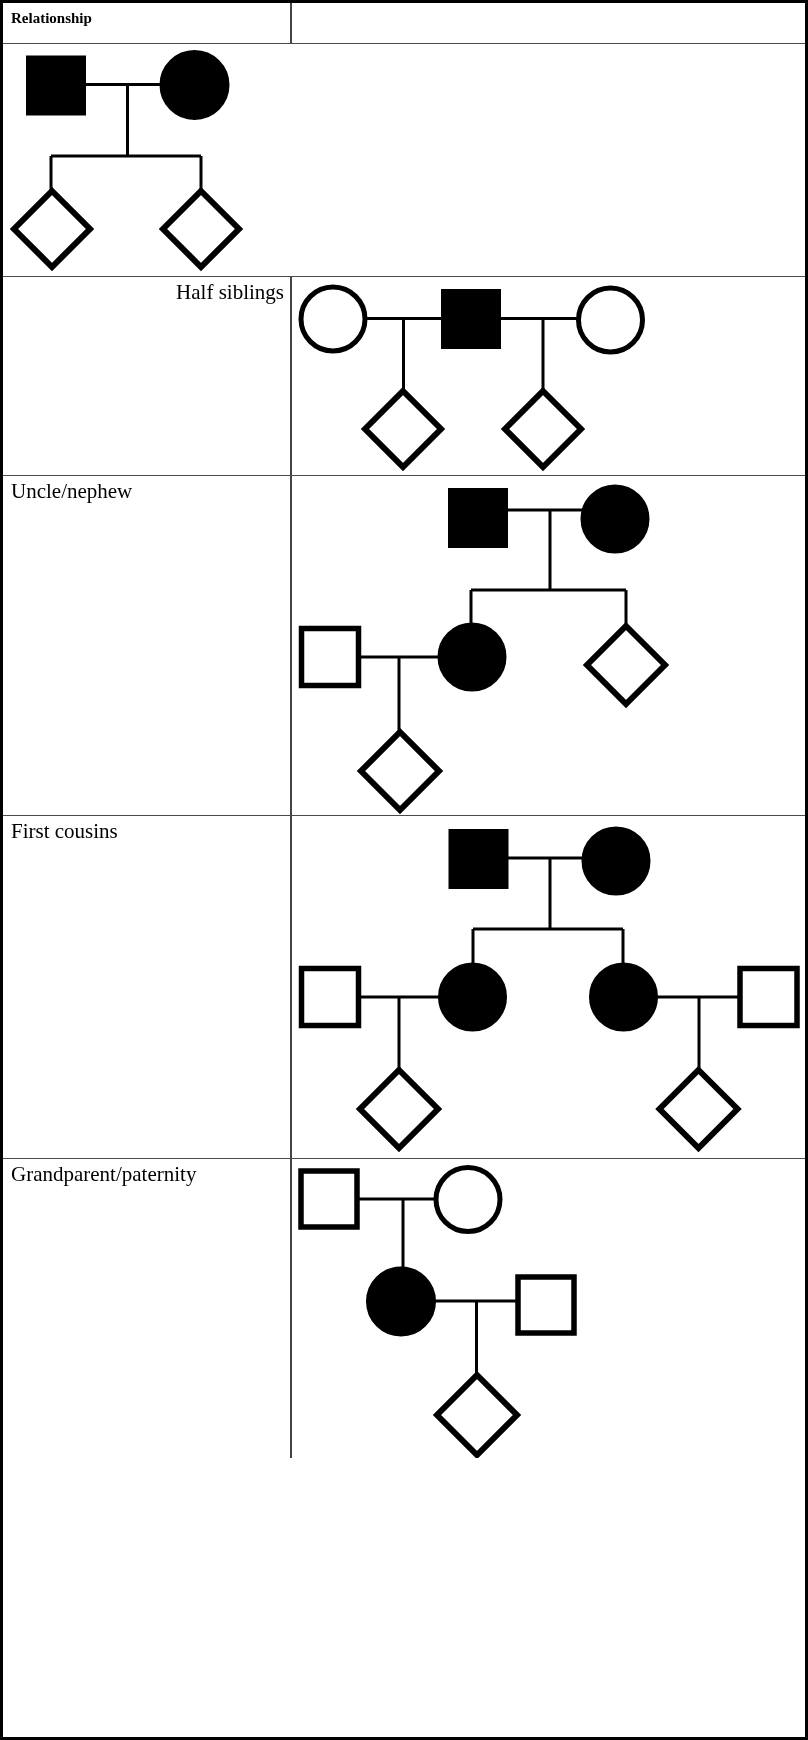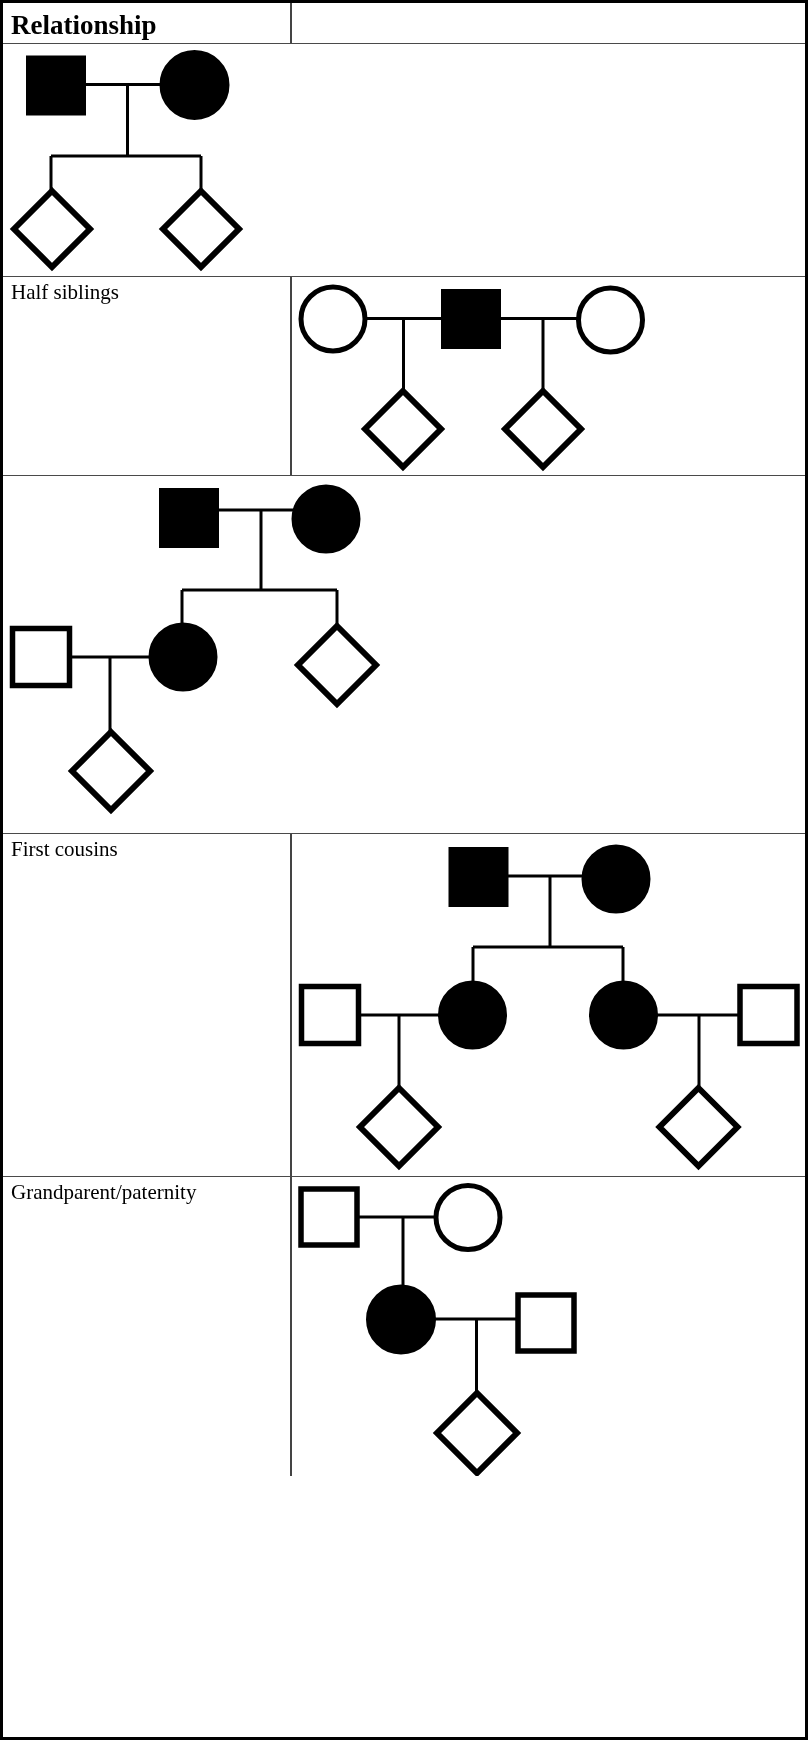--- a/index.html
+++ b/index.html
@@ -21,21 +21,21 @@
   .cell.left{
     width:289px;
     flex:0 0 289px;
     border-right:2px solid #444;
     padding:3px 6px 0 8px;
   }
   .cell.right{flex:1 1 auto;position:relative;}
   .header-row{height:40px;}
   .header-row .cell{
     font-weight:bold;
-    font-size:27px;
+    font-size:15px;
     padding-top:7px;
   }
   .header-row .cell.right{padding-left:9px;}
   .label{
     font-size:21px;
     line-height:1.15;
   }
   svg.pedigree{display:block;}
 </style>
 </head>
@@ -56,58 +56,59 @@
           <line x1="48" y1="112" x2="48" y2="148" stroke="#000000" stroke-width="3"></line>
           <line x1="198" y1="112" x2="198" y2="148" stroke="#000000" stroke-width="3"></line>
           <rect x="24.5" y="13" width="57" height="57" stroke-width="3" fill="#000000" stroke="#000000"></rect>
           <circle cx="191.5" cy="41" r="32.5" stroke-width="5" fill="#000000" stroke="#000000"></circle>
           <polygon points="49,147 87,185 49,223 11,185" stroke-width="6" stroke-linejoin="miter" fill="#ffffff" stroke="#000000"></polygon>
           <polygon points="198,147 236,185 198,223 160,185" stroke-width="6" stroke-linejoin="miter" fill="#ffffff" stroke="#000000"></polygon>
         </svg>
     </div>
   </div>
 
-  <div class="row" style="height: 199px;">
+  <div class="row" style="height: 199px; text-align: right;">
     <div class="cell left label">Half siblings</div>
     <div class="cell right">
       <svg class="pedigree" xmlns="http://www.w3.org/2000/svg" width="512" height="199" viewBox="0 0 512 199">
           <line x1="73" y1="41.5" x2="151" y2="41.5" stroke="#000000" stroke-width="3"></line>
           <line x1="207" y1="41.5" x2="287" y2="41.5" stroke="#000000" stroke-width="3"></line>
           <line x1="111.5" y1="41.5" x2="111.5" y2="115" stroke="#000000" stroke-width="3"></line>
           <line x1="251" y1="41.5" x2="251" y2="115" stroke="#000000" stroke-width="3"></line>
           <circle cx="41" cy="42" r="32" stroke-width="5" fill="#ffffff" stroke="#000000"></circle>
           <rect x="150.5" y="13.5" width="57" height="57" stroke-width="3" fill="#000000" stroke="#000000"></rect>
           <circle cx="318.5" cy="43" r="32" stroke-width="5" fill="#ffffff" stroke="#000000"></circle>
           <polygon points="111,114 149,152 111,190 73,152" stroke-width="6" stroke-linejoin="miter" fill="#ffffff" stroke="#000000"></polygon>
           <polygon points="251,114 289,152 251,190 213,152" stroke-width="6" stroke-linejoin="miter" fill="#ffffff" stroke="#000000"></polygon>
         </svg>
     </div>
   </div>
 
   <div class="row" style="height: 340px;">
+    <div class="cell left label">Uncle/nephew</div>
     <div class="cell right">
       <svg class="pedigree" xmlns="http://www.w3.org/2000/svg" width="512" height="340" viewBox="0 0 512 340">
           <line x1="214.5" y1="34" x2="291" y2="34" stroke="#000000" stroke-width="3"></line>
           <line x1="258" y1="34" x2="258" y2="114" stroke="#000000" stroke-width="3"></line>
           <line x1="179" y1="114" x2="334" y2="114" stroke="#000000" stroke-width="3"></line>
           <line x1="179" y1="114" x2="179" y2="150" stroke="#000000" stroke-width="3"></line>
           <line x1="334" y1="114" x2="334" y2="151" stroke="#000000" stroke-width="3"></line>
           <line x1="66.5" y1="181" x2="149" y2="181" stroke="#000000" stroke-width="3"></line>
           <line x1="107" y1="181" x2="107" y2="257" stroke="#000000" stroke-width="3"></line>
           <rect x="157.5" y="13.5" width="57" height="57" stroke-width="3" fill="#000000" stroke="#000000"></rect>
           <circle cx="323" cy="43" r="32" stroke-width="5" fill="#000000" stroke="#000000"></circle>
           <rect x="9.5" y="152.5" width="57" height="57" stroke-width="5.5" fill="#ffffff" stroke="#000000"></rect>
           <circle cx="180" cy="181" r="32" stroke-width="5" fill="#000000" stroke="#000000"></circle>
           <polygon points="334,150 373,189 334,228 295,189" stroke-width="6" stroke-linejoin="miter" fill="#ffffff" stroke="#000000"></polygon>
           <polygon points="108,256 147,295 108,334 69,295" stroke-width="6" stroke-linejoin="miter" fill="#ffffff" stroke="#000000"></polygon>
         </svg>
     </div>
   </div>
 
-  <div class="row" style="height: 343px; margin-top: 18px;">
+  <div class="row" style="height: 343px;">
     <div class="cell left label">First cousins</div>
     <div class="cell right">
       <svg class="pedigree" xmlns="http://www.w3.org/2000/svg" width="512" height="343" viewBox="0 0 512 343">
           <line x1="215" y1="42" x2="292" y2="42" stroke="#000000" stroke-width="3"></line>
           <line x1="258" y1="42" x2="258" y2="113" stroke="#000000" stroke-width="3"></line>
           <line x1="181" y1="113" x2="331" y2="113" stroke="#000000" stroke-width="3"></line>
           <line x1="181" y1="113" x2="181" y2="150" stroke="#000000" stroke-width="3"></line>
           <line x1="331" y1="113" x2="331" y2="150" stroke="#000000" stroke-width="3"></line>
           <line x1="66.5" y1="181" x2="149" y2="181" stroke="#000000" stroke-width="3"></line>
           <line x1="363.5" y1="181" x2="448" y2="181" stroke="#000000" stroke-width="3"></line>

